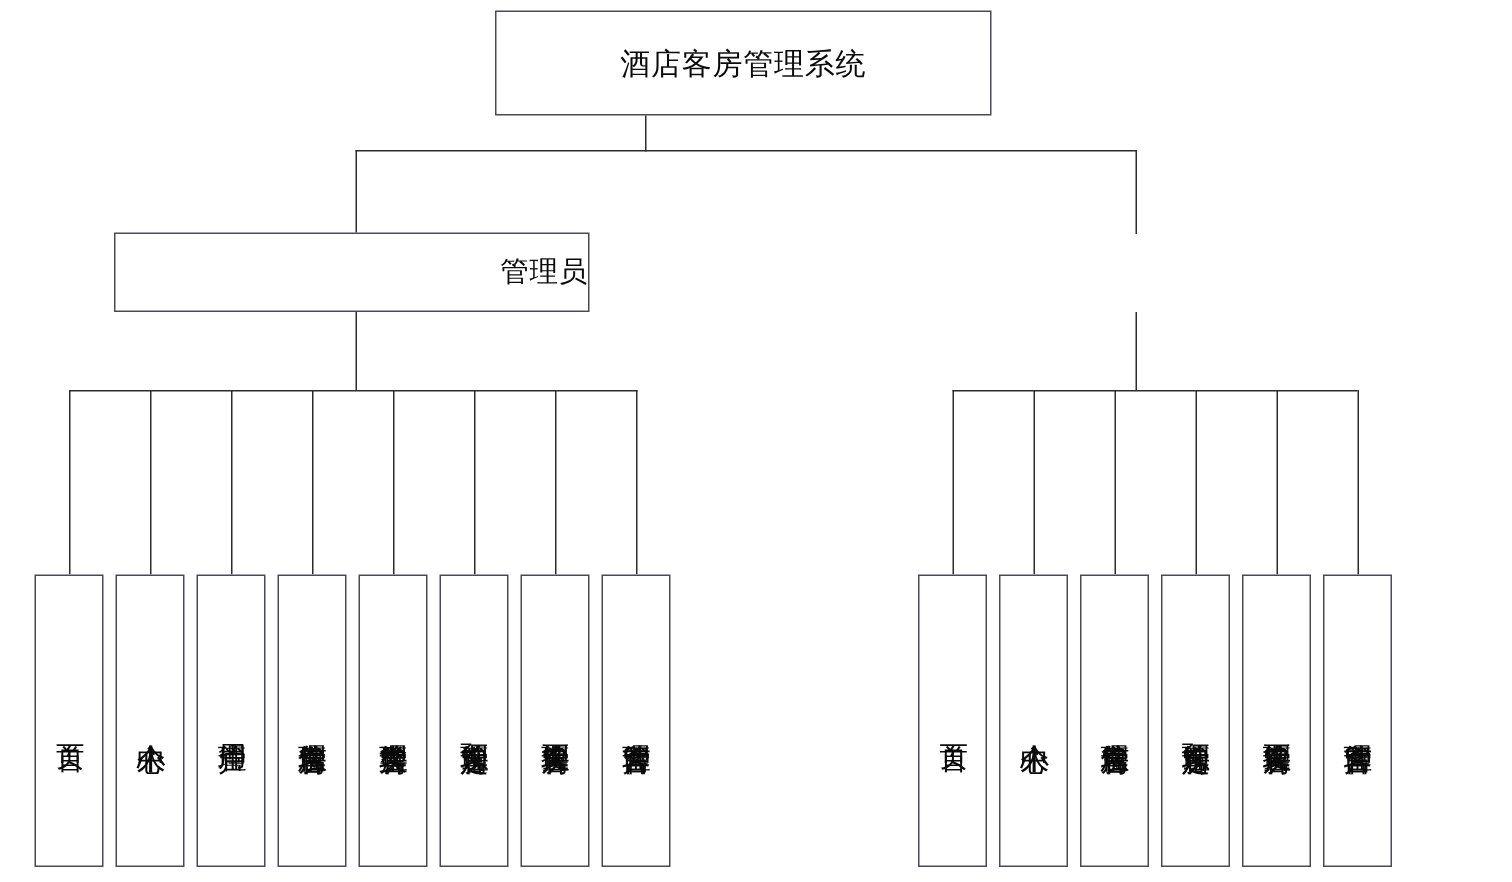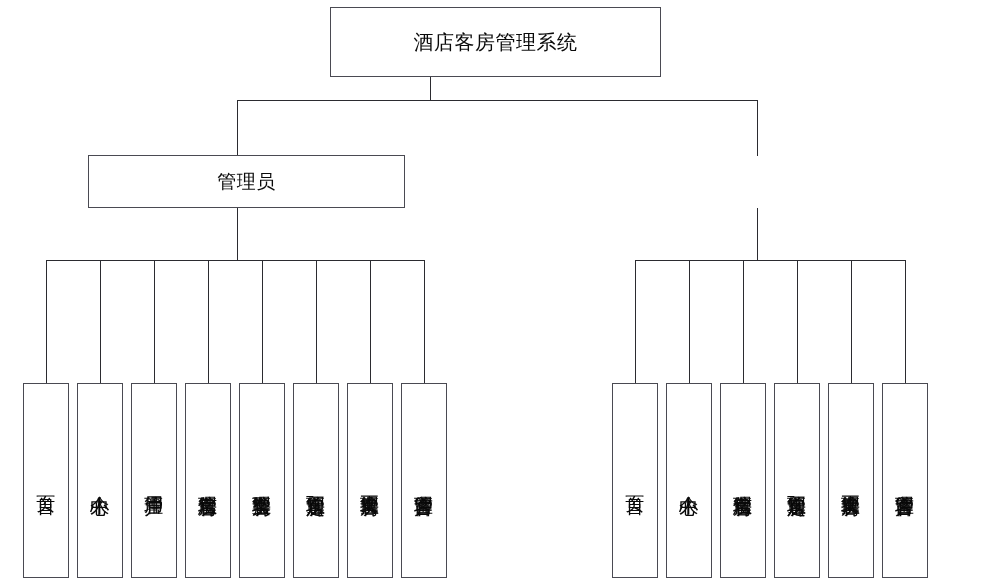--- a/index.html
+++ b/index.html
@@ -80,21 +80,21 @@
     <span>酒店客房管理系统</span>
   </div>
 
   <div class="ln v" style="left:430px; top:77px; height:24px;"></div>
 
   <div class="ln h" style="left:237px; top:100px; width:521px;"></div>
 
   <div class="ln v" style="left:237px; top:100px; height:56px;"></div>
   <div class="ln v" style="left:757px; top:100px; height:56px;"></div>
 
-  <div class="node h-node" style="left:88px; top:155px; width:317px; height:53px;">
+  <div class="node h-node" style="left:76px; top:155px; width:317px; height:53px;justify-content:flex-end;">
     <span>管理员</span>
   </div>
 
 
   <div class="ln v" style="left:237px; top:208px; height:52px;"></div>
   <div class="ln h" style="left:46px; top:260px; width:379px;"></div>
 
   <div class="ln v" style="left:46px;  top:260px; height:123px;"></div>
   <div class="ln v" style="left:100px; top:260px; height:123px;"></div>
   <div class="ln v" style="left:154px; top:260px; height:123px;"></div>

